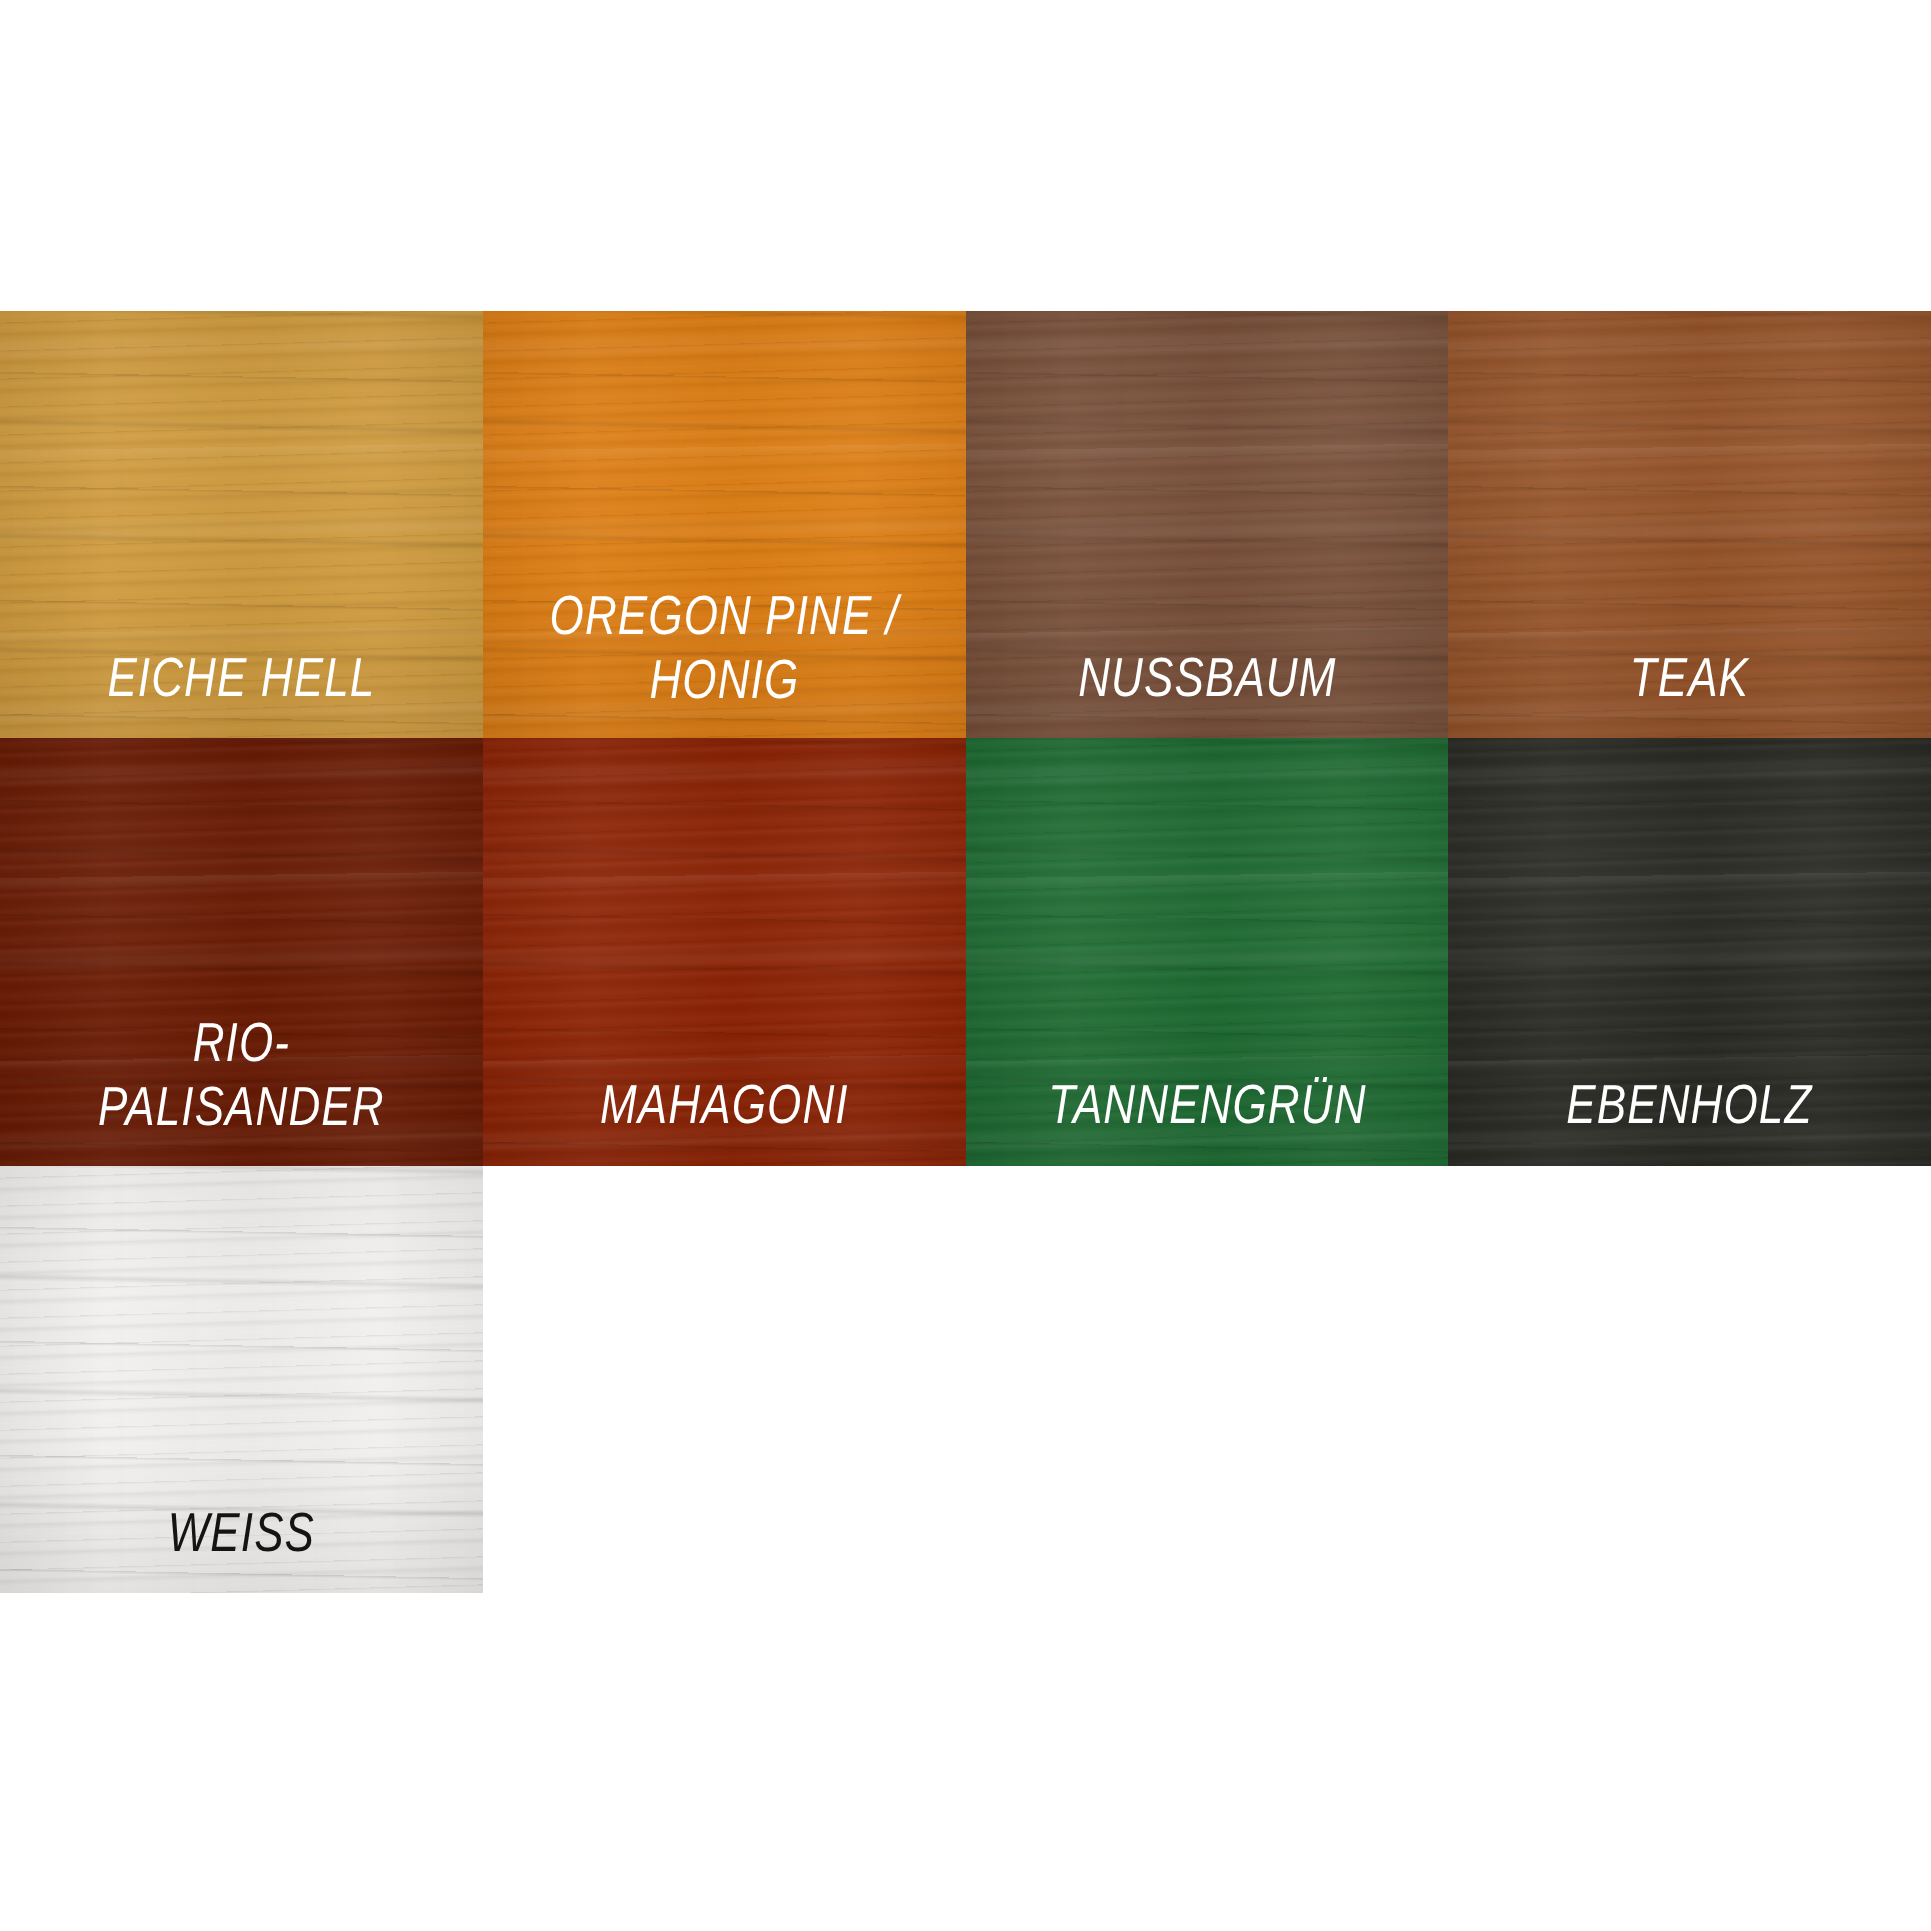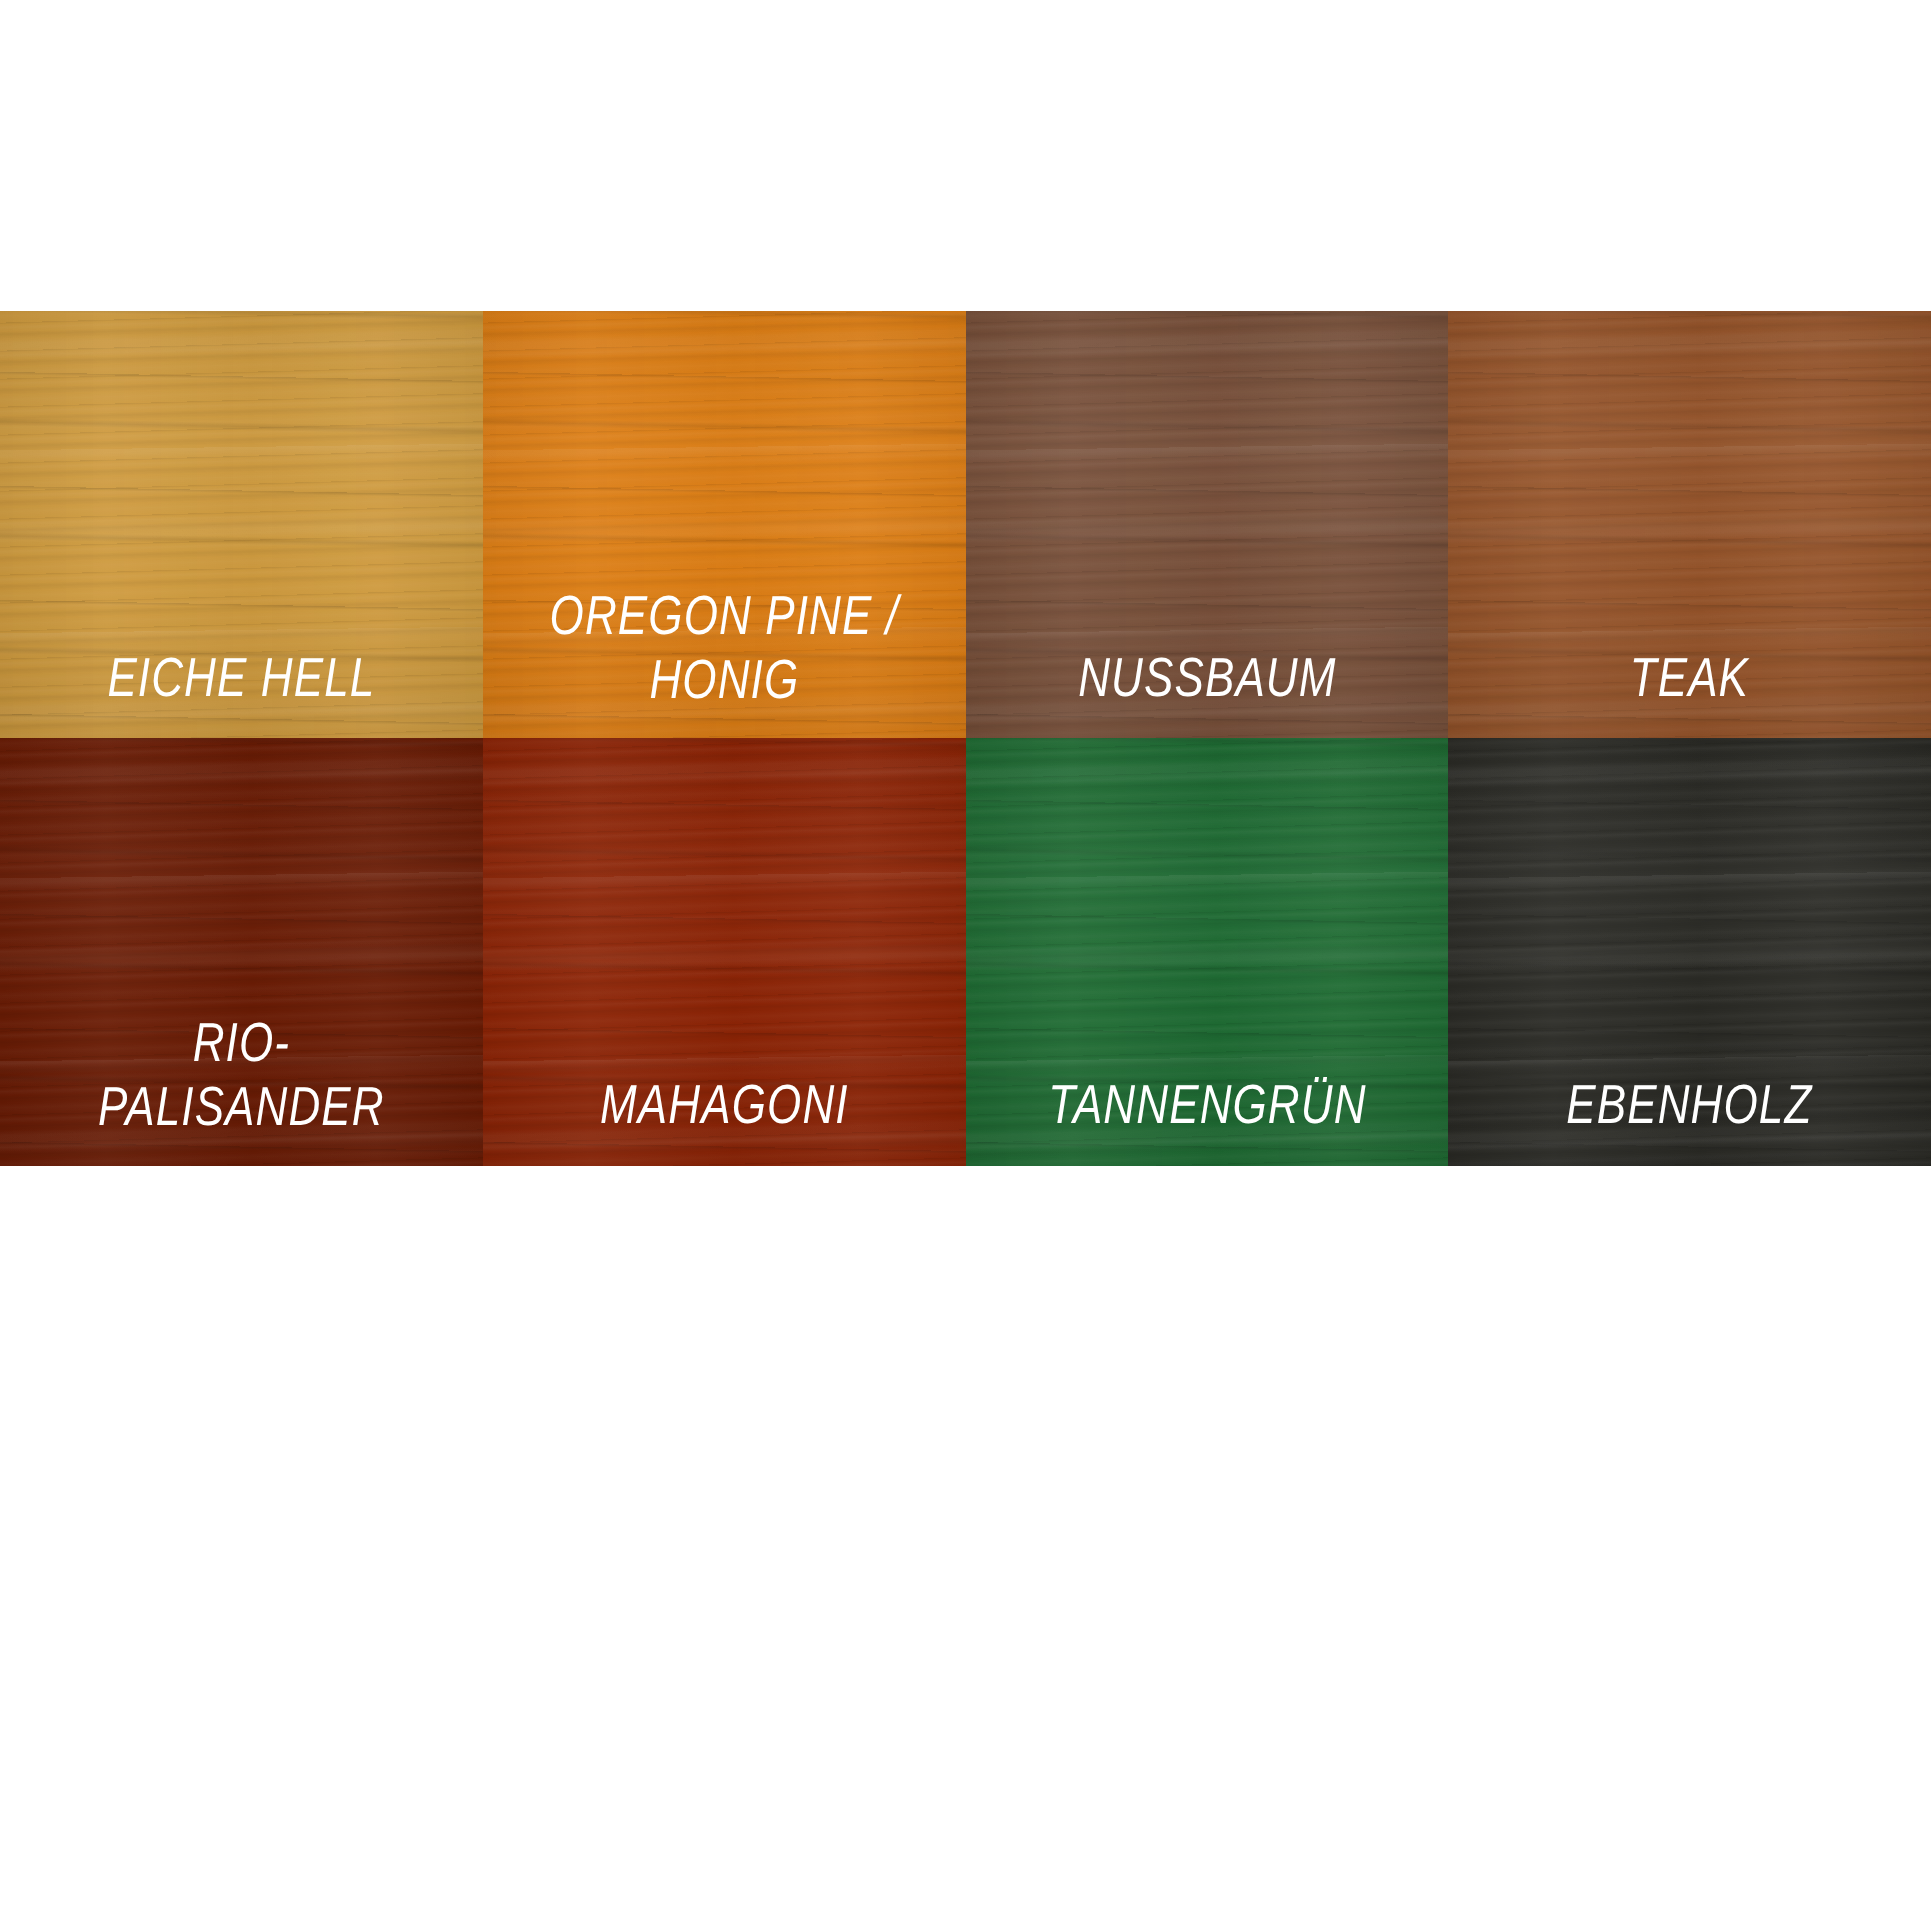--- a/index.html
+++ b/index.html
@@ -194,17 +194,23 @@
       <div class="swatch-label label-light" style="color: rgb(255, 255, 255);">TANNENGRÜN</div>
     </div>
 
     <div class="swatch">
       <div class="base" style="background: rgb(43, 43, 38);"></div>
       <div class="grain"></div>
       <div class="shade"></div>
       <div class="swatch-label label-light" style="color: rgb(255, 255, 255);">EBENHOLZ</div>
     </div>
 
+    <div class="swatch">
+      <div class="base" style="background: rgb(241, 239, 237);"></div>
+      <div class="grain"></div>
+      <div class="shade"></div>
+      <div class="swatch-label label-dark" style="color: rgb(20, 20, 20);">WEISS</div>
+    </div>
 
 
   </div>
 </div>
 
 
 </body></html>

